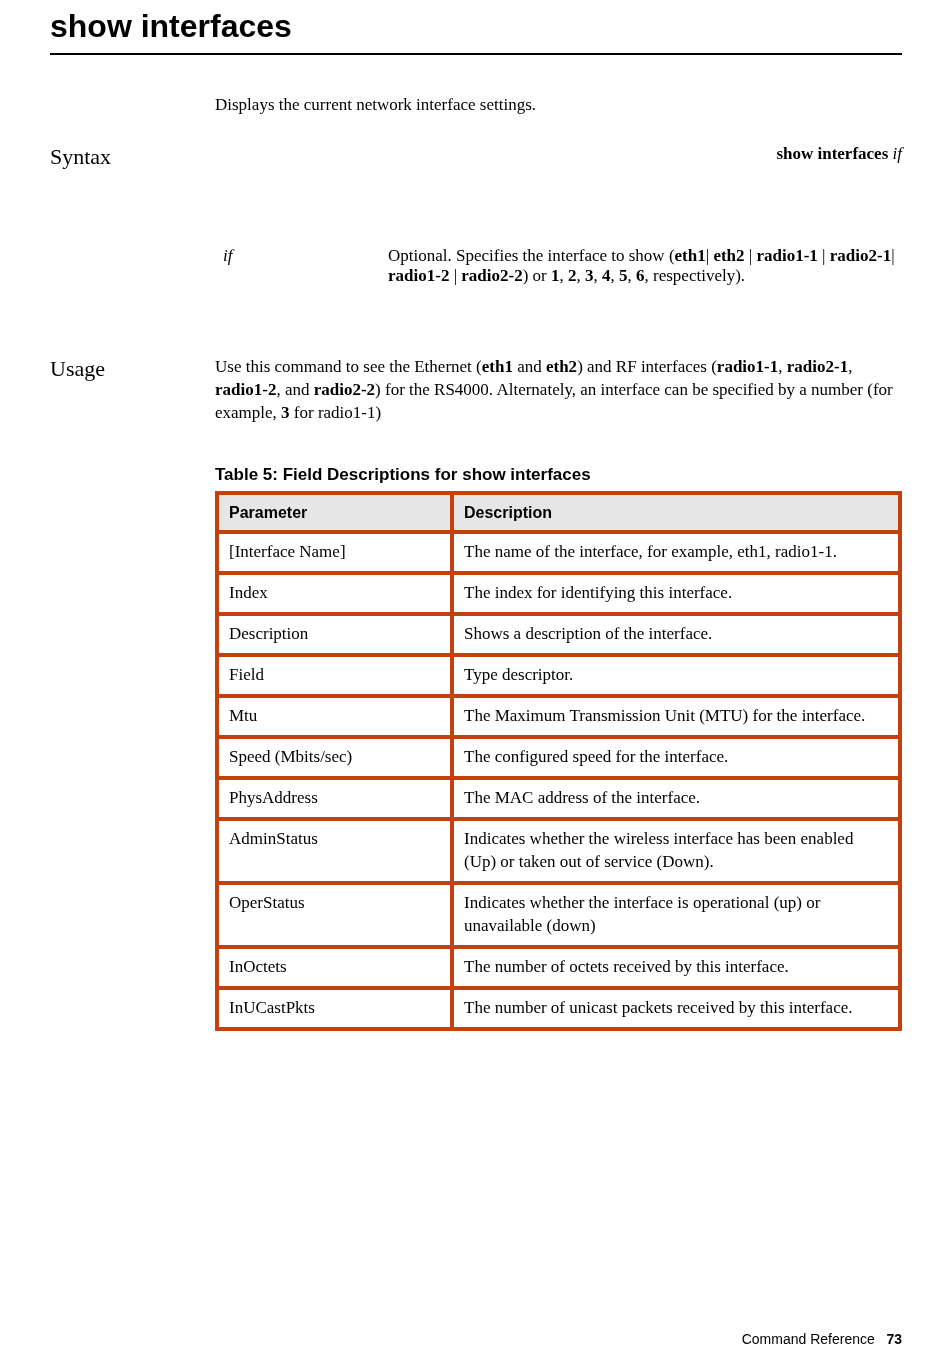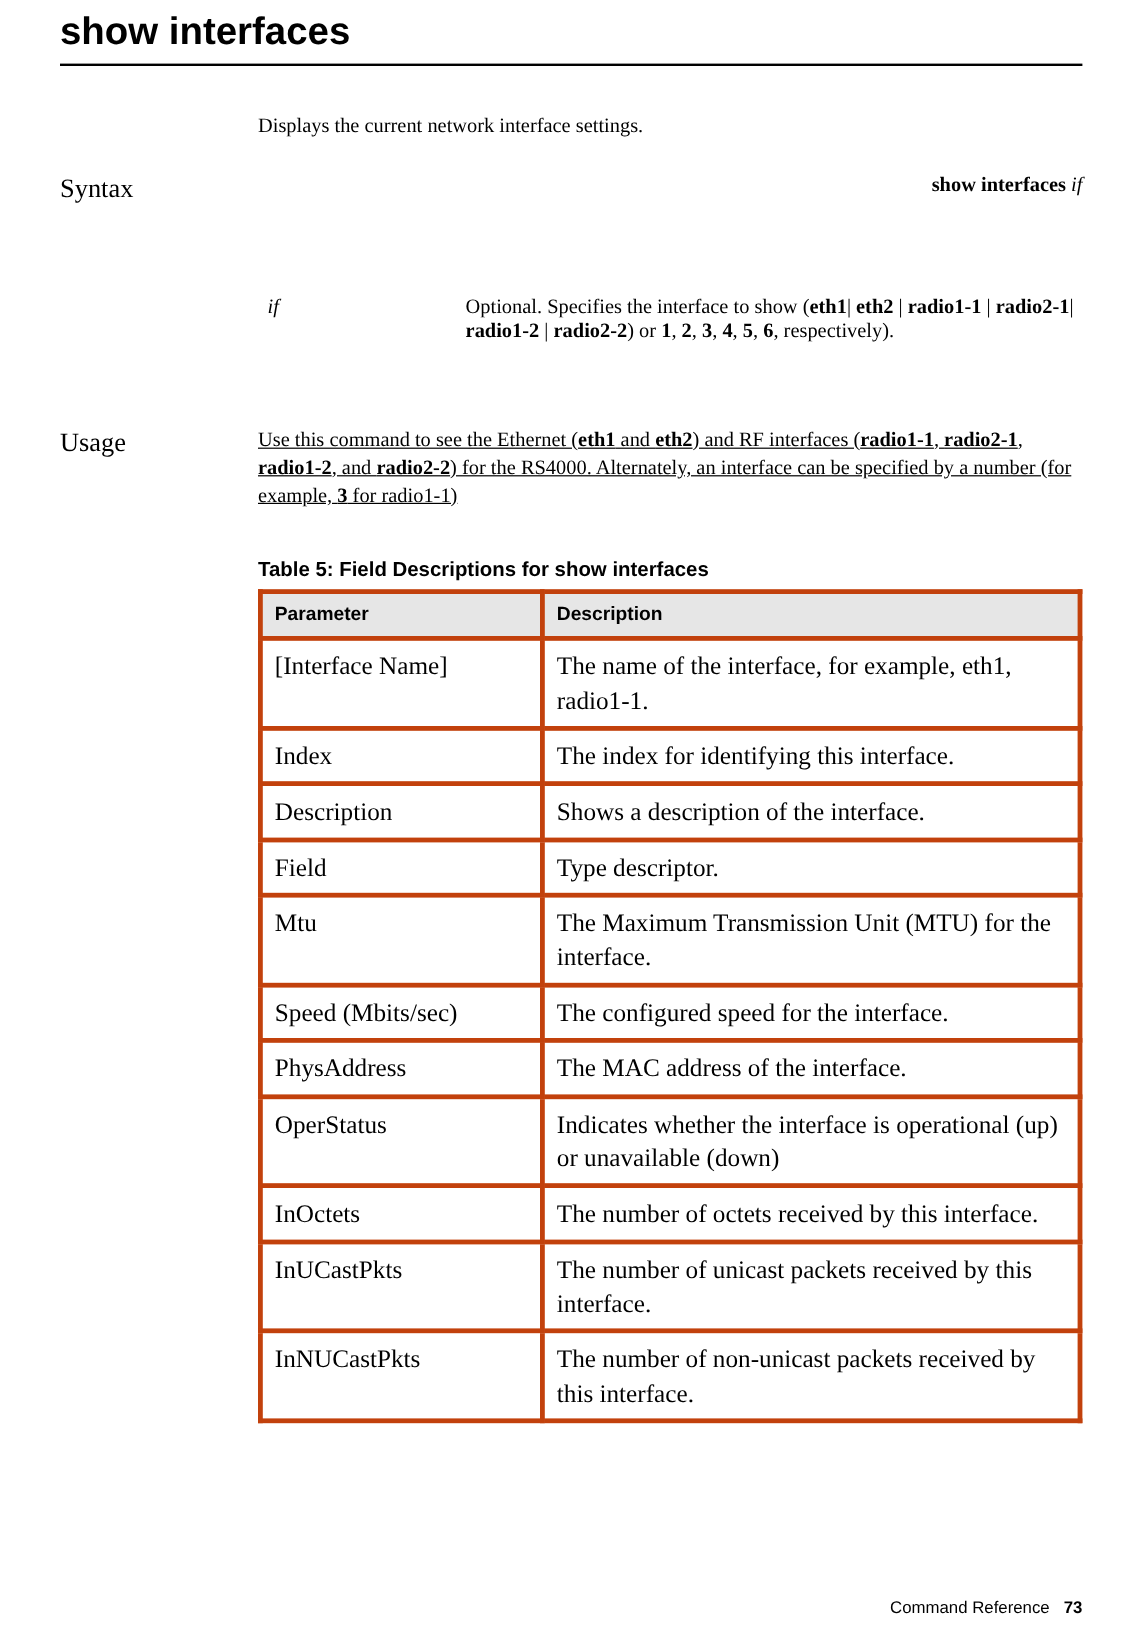--- a/index.html
+++ b/index.html
@@ -54,21 +54,20 @@
       display: grid;
       grid-template-columns: 165px 1fr;
       margin-bottom: 70px;
       padding-left: 8px;
     }
     .param-name {
       font-style: italic;
     }
     .usage-text {
       line-height: 1.35;
-      text-decoration: underline;
     }
     .table-caption {
       font-family: Arial, Helvetica, sans-serif;
       font-size: 17px;
       font-weight: bold;
       margin-top: 40px;
       margin-bottom: 6px;
     }
     table {
       border-collapse: collapse;
@@ -83,21 +82,21 @@
       line-height: 1.35;
     }
     th {
       background: #e6e6e6;
       font-family: Arial, Helvetica, sans-serif;
       font-size: 16px;
       font-weight: bold;
     }
     td {
       font-family: "Times New Roman", Times, serif;
-      font-size: 21px;
+      font-size: 17px;
     }
     td.param-col {
       width: 235px;
     }
     .footer {
       position: absolute;
       bottom: 18px;
       right: 50px;
       font-family: Liberation Sans, sans-serif;
       font-size: 14px;
@@ -168,34 +167,34 @@
         </tr>
       <tr>
           <td class="param-col">Speed (Mbits/sec)</td>
           <td>The configured speed for the interface.</td>
         </tr>
       <tr>
           <td class="param-col">PhysAddress</td>
           <td>The MAC address of the interface.</td>
         </tr>
       <tr>
+          <td class="param-col">AdminStatus</td>
+          <td>Indicates whether the wireless interface has been enabled (Up) or taken out of service (Down).</td>
+        </tr>
+      <tr>
           <td class="param-col">OperStatus</td>
           <td>Indicates whether the interface is operational (up) or unavailable (down)</td>
         </tr>
       <tr>
           <td class="param-col">InOctets</td>
           <td>The number of octets received by this interface.</td>
         </tr>
       <tr>
           <td class="param-col">InUCastPkts</td>
           <td>The number of unicast packets received by this interface.</td>
-        </tr>
-      <tr>
-          <td class="param-col">InNUCastPkts</td>
-          <td>The number of non-unicast packets received by this interface.</td>
         </tr>
     </tbody>
   </table>
 
 </div>
 
 <div class="footer">
   <span>Command Reference</span>&nbsp;&nbsp;&nbsp;<span class="footer-page">73</span>
 </div>
 

